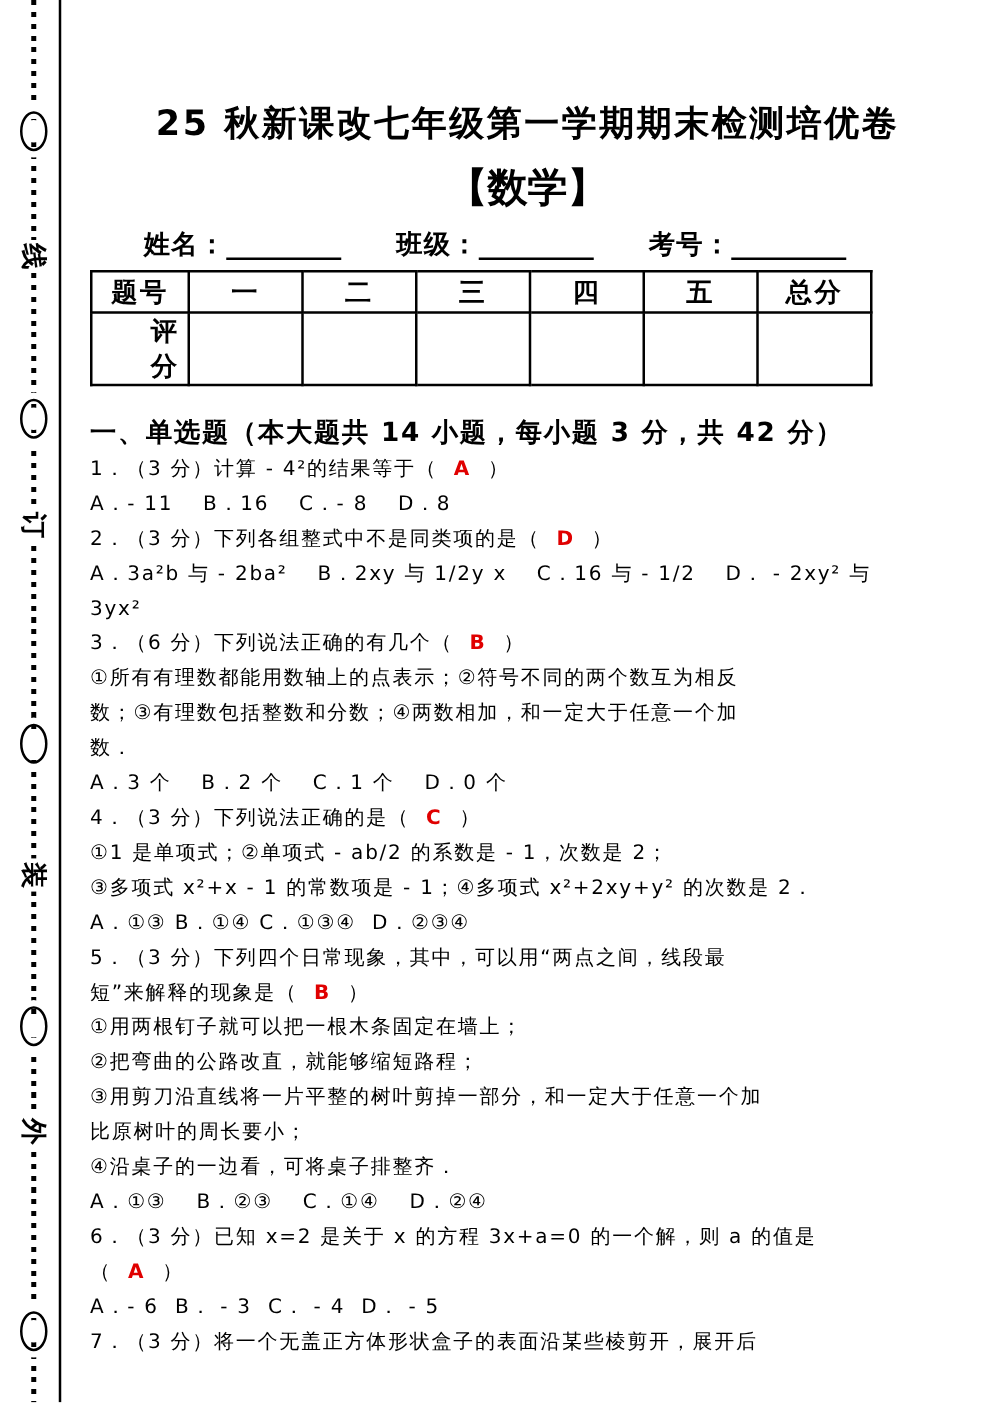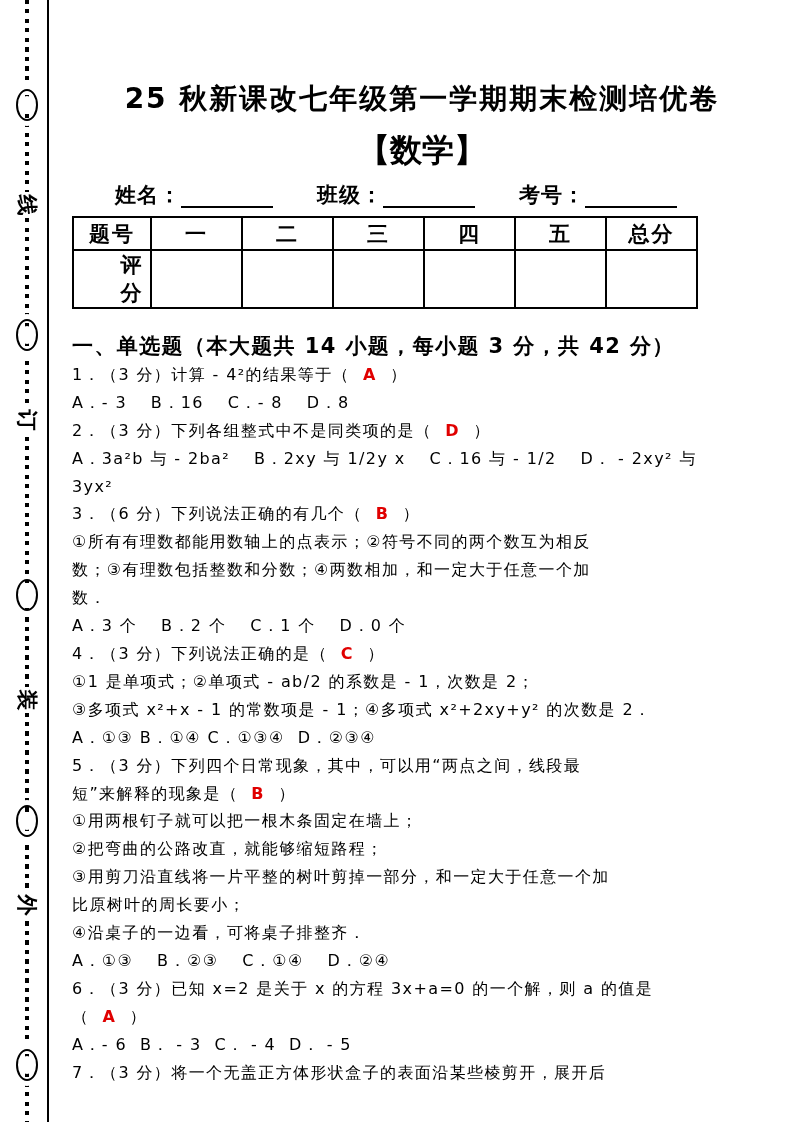--- a/index.html
+++ b/index.html
@@ -114,21 +114,21 @@
         <td></td>
         <td></td>
       </tr>
     </tbody>
       </table>
 
     <div class="section-title">一、单选题（本大题共 14 小题，每小题 3 分，共 42 分）</div>
 
     <div id="questions">
         <div class="line"><span>1．（3 分）计算 - 4²的结果等于（  </span><span class="red">A</span><span>  ）</span></div>
-        <div class="line"><span>A．- 3　 B．16　 C．- 8　 D．8</span></div>
+        <div class="line"><span>A．- 11　 B．16　 C．- 8　 D．8</span></div>
         <div class="line"><span>2．（3 分）下列各组整式中不是同类项的是（  </span><span class="red">D</span><span>  ）</span></div>
         <div class="line"><span>A．3a²b 与 - 2ba²　 B．2xy 与 1/2y x　 C．16 与 - 1/2　 D． - 2xy² 与</span></div>
         <div class="line"><span>3yx²</span></div>
         <div class="line"><span>3．（6 分）下列说法正确的有几个（  </span><span class="red">B</span><span>  ）</span></div>
         <div class="line"><span>①所有有理数都能用数轴上的点表示；②符号不同的两个数互为相反</span></div>
         <div class="line"><span>数；③有理数包括整数和分数；④两数相加，和一定大于任意一个加</span></div>
         <div class="line"><span>数．</span></div>
         <div class="line"><span>A．3 个　 B．2 个　 C．1 个　 D．0 个</span></div>
         <div class="line"><span>4．（3 分）下列说法正确的是（  </span><span class="red">C</span><span>  ）</span></div>
         <div class="line"><span>①1 是单项式；②单项式 - ab/2 的系数是 - 1，次数是 2；</span></div>

